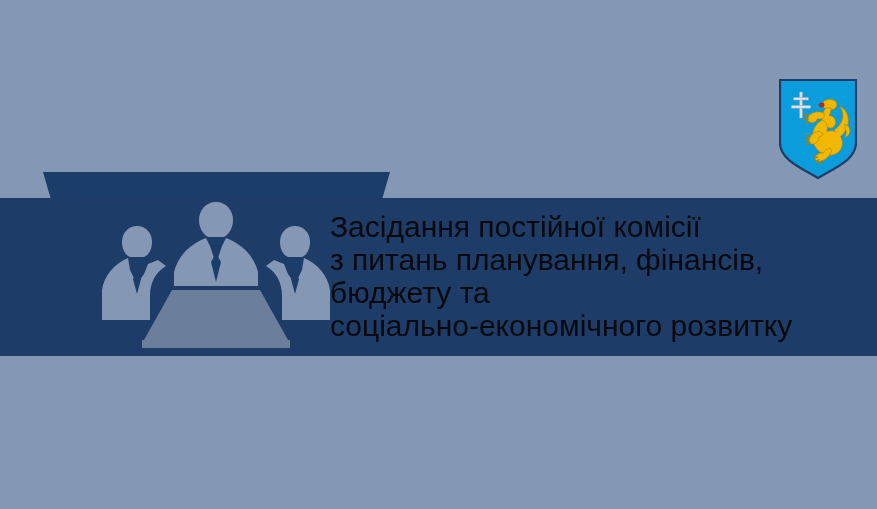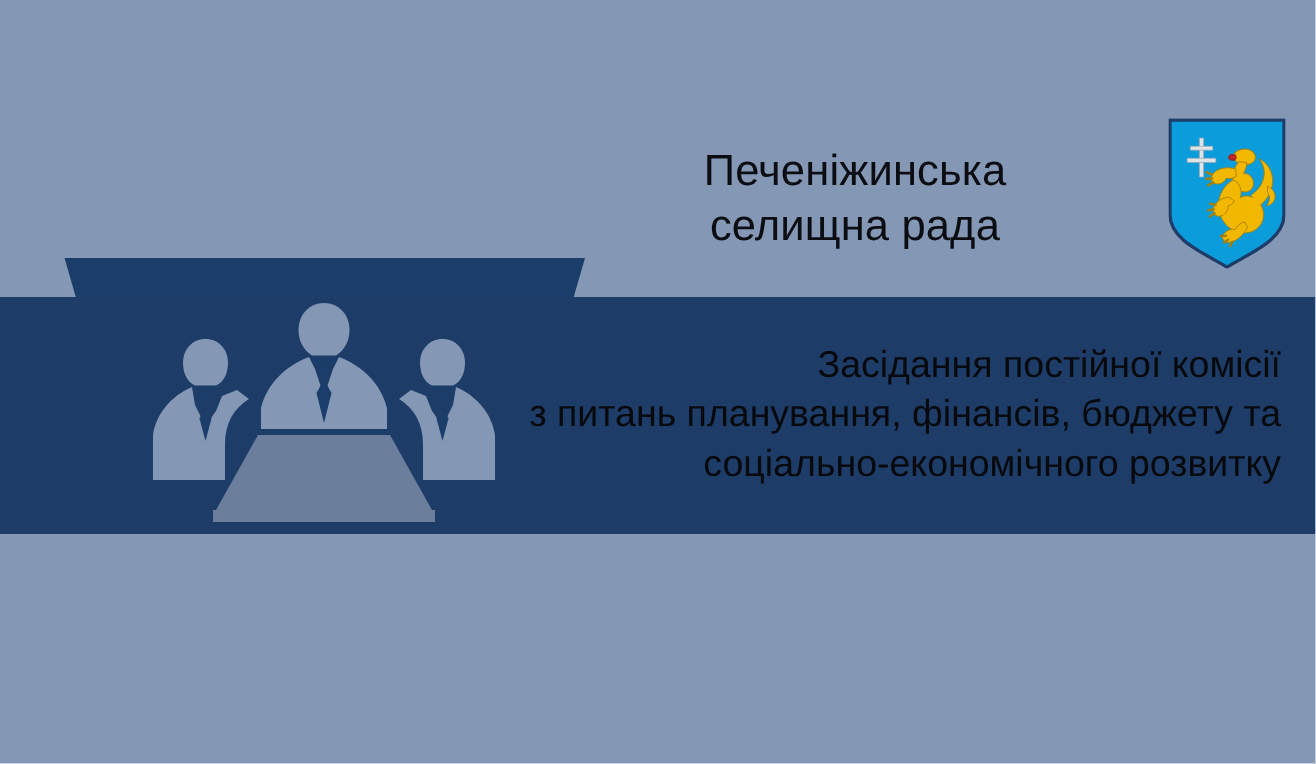--- a/index.html
+++ b/index.html
@@ -70,43 +70,41 @@
   #announcement {
     position: absolute;
     left: 330px;
     top: 197px;
     width: 547px;
     height: 160px;
     display: flex;
     flex-direction: column;
     justify-content: center;
     align-items: center;
-    text-align: right;
+    text-align: left;
     color: #07090d;
-    font-size: 25px;
+    font-size: 30px;
     line-height: 33px;
     font-weight: 400;
     white-space: pre-line;
     box-sizing: border-box;
     padding-bottom: 2px;
   }
 </style>
 </head>
 <body>
 
 <div id="banner">
 
   <svg id="trapezoid" viewBox="0 0 877 234" preserveAspectRatio="none" aria-hidden="true">
     <polygon points="43,2 390,2 337,185 96,185" fill="#1b3d69"></polygon>
   </svg>
 
   <div id="band"></div>
 
-  <div id="org-title">Печеніжинська
-селищна рада</div>
 
   <svg id="coat-of-arms" viewBox="0 0 78 100" aria-hidden="true">
 
     <path d="M1 1 H77 V64 C77 80 58 88 39 99 C20 88 1 80 1 64 Z" fill="#0b9ddb" stroke="#1e3c68" stroke-width="2.2"></path>
 
     <g fill="#dfe4e9" stroke="#9aa4ae" stroke-width="0.5">
       <rect x="20.6" y="13" width="2.8" height="26" rx="0.4"></rect>
       <rect x="14.5" y="18.5" width="15" height="2.6" rx="0.4"></rect>
       <rect x="12.4" y="26.5" width="19.2" height="2.8" rx="0.4"></rect>
     </g>

